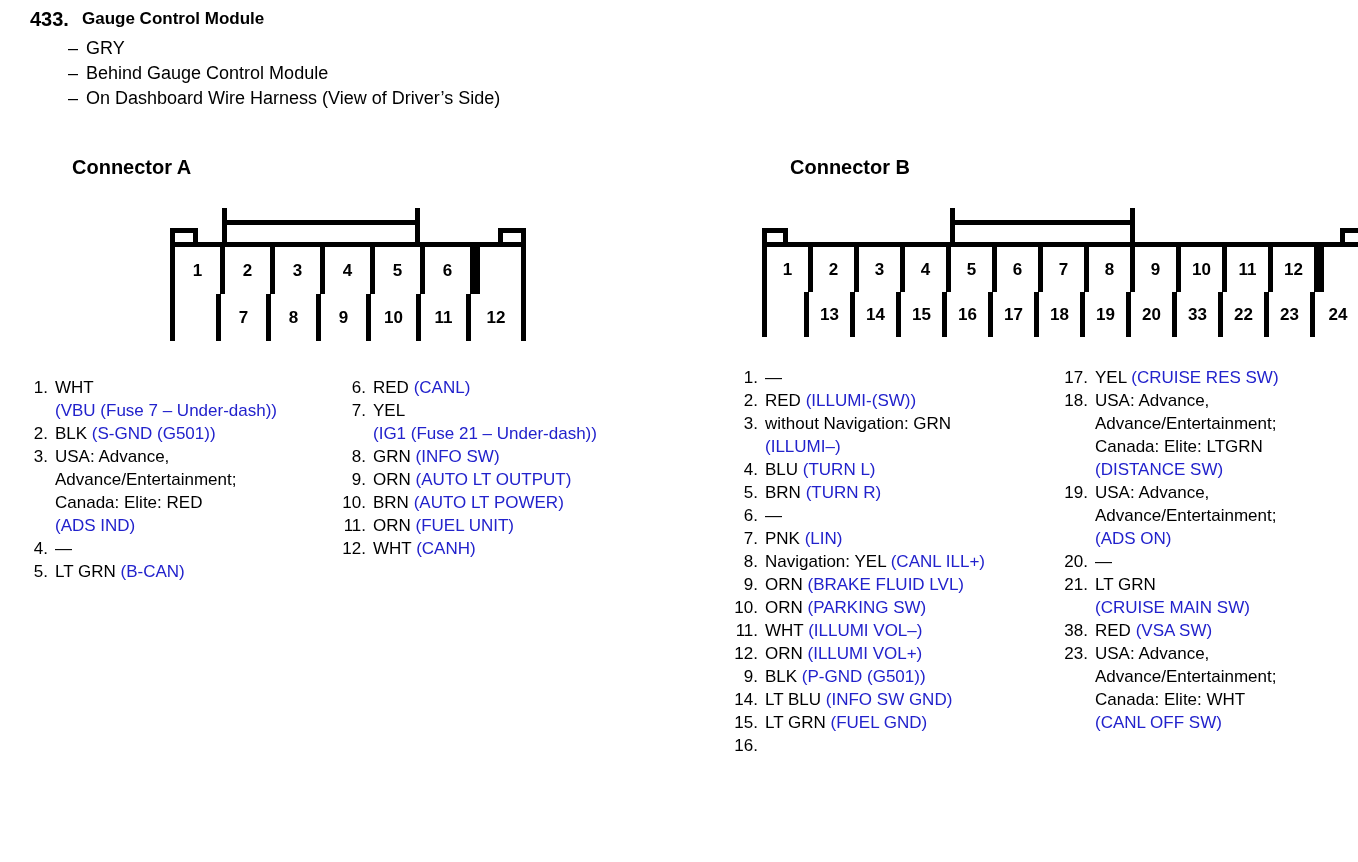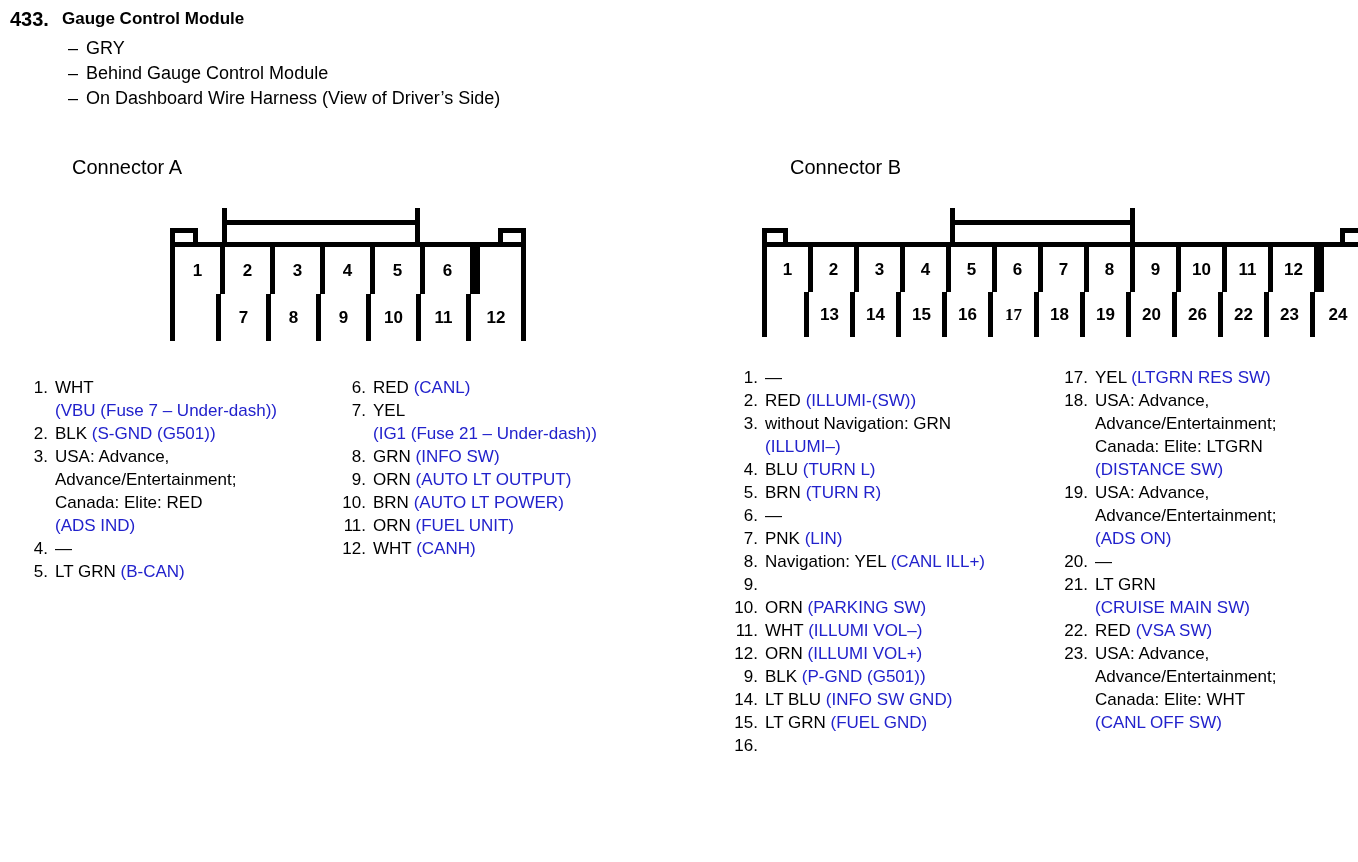--- a/index.html
+++ b/index.html
@@ -7,29 +7,29 @@
     width:1358px;height:862px;
     background:#ffffff;
     font-family:"Liberation Sans", sans-serif;
     color:#000000;
     overflow:hidden;
     position:relative;
   }
 
   
   #header{position:absolute;left:10px;top:6px;width:900px;}
-  .title-row{display:flex;align-items:flex-start;}
+  .title-row{display:flex;align-items:flex-start;margin-left:20px;}
   .title-num{font-weight:bold;font-size:20px;line-height:26px;width:52px;flex:0 0 52px;}
   .title-text{font-weight:bold;font-size:17px;line-height:26px;}
   .sub-list{margin:4px 0 0 58px;}
   .sub-item{font-size:18px;line-height:25px;display:flex;}
   .sub-dash{width:18px;flex:0 0 18px;}
 
   
-  .conn-head{position:absolute;font-weight:normal;font-size:20px;}
+  .conn-head{position:absolute;font-weight:bold;font-size:20px;}
   #connA-head{left:72px;top:156px;}
   #connB-head{left:790px;top:156px;}
 
   
   .conn-draw{position:absolute;}
   #connA-draw{left:170px;top:208px;}
   #connB-draw{left:762px;top:208px;}
 
   .latch{position:relative;height:34px;}
   .latch-bar{position:absolute;background:#000;}
@@ -149,25 +149,25 @@
           <div class="cell" style="width: 46px; height: 45px;">11</div>
           <div class="cell" style="width: 46px; height: 45px;">12</div>
           <div class="cell blank" style="width: 42px; height: 45px; border-left: 5px solid rgb(0, 0, 0);"></div>
         </div>
         <div class="row row-bottom" style="height: 45px;">
           <div class="cell" style="width: 42px; height: 45px;"></div>
           <div class="cell" style="width: 46px; height: 45px;">13</div>
           <div class="cell" style="width: 46px; height: 45px;">14</div>
           <div class="cell" style="width: 46px; height: 45px;">15</div>
           <div class="cell" style="width: 46px; height: 45px;">16</div>
-          <div class="cell" style="width: 46px; height: 45px; font-family: Liberation Serif, serif;">17</div>
+          <div class="cell" style="width: 46px; height: 45px;">17</div>
           <div class="cell" style="width: 46px; height: 45px;">18</div>
           <div class="cell" style="width: 46px; height: 45px;">19</div>
           <div class="cell" style="width: 46px; height: 45px;">20</div>
-          <div class="cell" style="width: 46px; height: 45px;">26</div>
+          <div class="cell" style="width: 46px; height: 45px;">33</div>
           <div class="cell" style="width: 46px; height: 45px;">22</div>
           <div class="cell" style="width: 46px; height: 45px;">23</div>
           <div class="cell" style="width: 46px; height: 45px; border-right: none;">24</div>
         </div>
       </div>
       <div class="notch" style="left: 0px; top: 20px; width: 5px; height: 14px;"></div>
       <div class="notch" style="left: 0px; top: 20px; width: 26px; height: 5px;"></div>
       <div class="notch" style="left: 21px; top: 20px; width: 5px; height: 14px;"></div>
       <div class="notch" style="right: 0px; top: 20px; width: 26px; height: 5px;"></div>
       <div class="notch" style="right: 21px; top: 20px; width: 5px; height: 14px;"></div>
@@ -300,20 +300,23 @@
       </div>
     </div>
     <div class="pin">
       <div class="pin-num">8.</div>
       <div class="pin-body">
         <div><span>Navigation: YEL </span><span class="blue">(CANL ILL+)</span></div>
       </div>
     </div>
     <div class="pin">
       <div class="pin-num">9.</div>
+      <div class="pin-body">
+        <div><span>ORN </span><span class="blue">(BRAKE FLUID LVL)</span></div>
+      </div>
     </div>
     <div class="pin">
       <div class="pin-num">10.</div>
       <div class="pin-body">
         <div><span>ORN </span><span class="blue">(PARKING SW)</span></div>
       </div>
     </div>
     <div class="pin">
       <div class="pin-num">11.</div>
       <div class="pin-body">
@@ -345,21 +348,21 @@
       </div>
     </div>
     <div class="pin">
       <div class="pin-num">16.</div>
     </div>
   </div>
 <div class="pinlist" id="listB2">
     <div class="pin">
       <div class="pin-num">17.</div>
       <div class="pin-body">
-        <div><span>YEL </span><span class="blue">(LTGRN RES SW)</span></div>
+        <div><span>YEL </span><span class="blue">(CRUISE RES SW)</span></div>
       </div>
     </div>
     <div class="pin">
       <div class="pin-num">18.</div>
       <div class="pin-body">
         <div><span>USA: Advance,</span></div>
         <div><span>Advance/Entertainment;</span></div>
         <div><span>Canada: Elite: LTGRN</span></div>
         <div><span class="blue">(DISTANCE SW)</span></div>
       </div>
@@ -379,21 +382,21 @@
       </div>
     </div>
     <div class="pin">
       <div class="pin-num">21.</div>
       <div class="pin-body">
         <div><span>LT GRN</span></div>
         <div><span class="blue">(CRUISE MAIN SW)</span></div>
       </div>
     </div>
     <div class="pin">
-      <div class="pin-num">22.</div>
+      <div class="pin-num">38.</div>
       <div class="pin-body">
         <div><span>RED </span><span class="blue">(VSA SW)</span></div>
       </div>
     </div>
     <div class="pin">
       <div class="pin-num">23.</div>
       <div class="pin-body">
         <div><span>USA: Advance,</span></div>
         <div><span>Advance/Entertainment;</span></div>
         <div><span>Canada: Elite: WHT</span></div>

